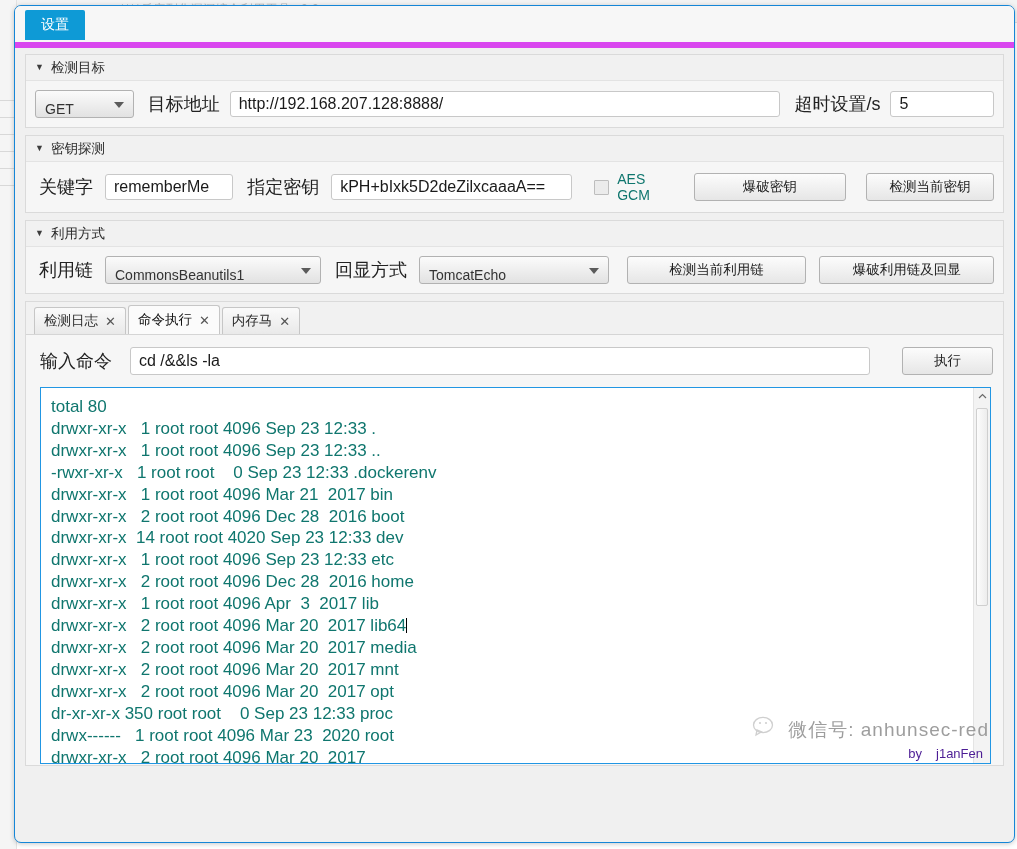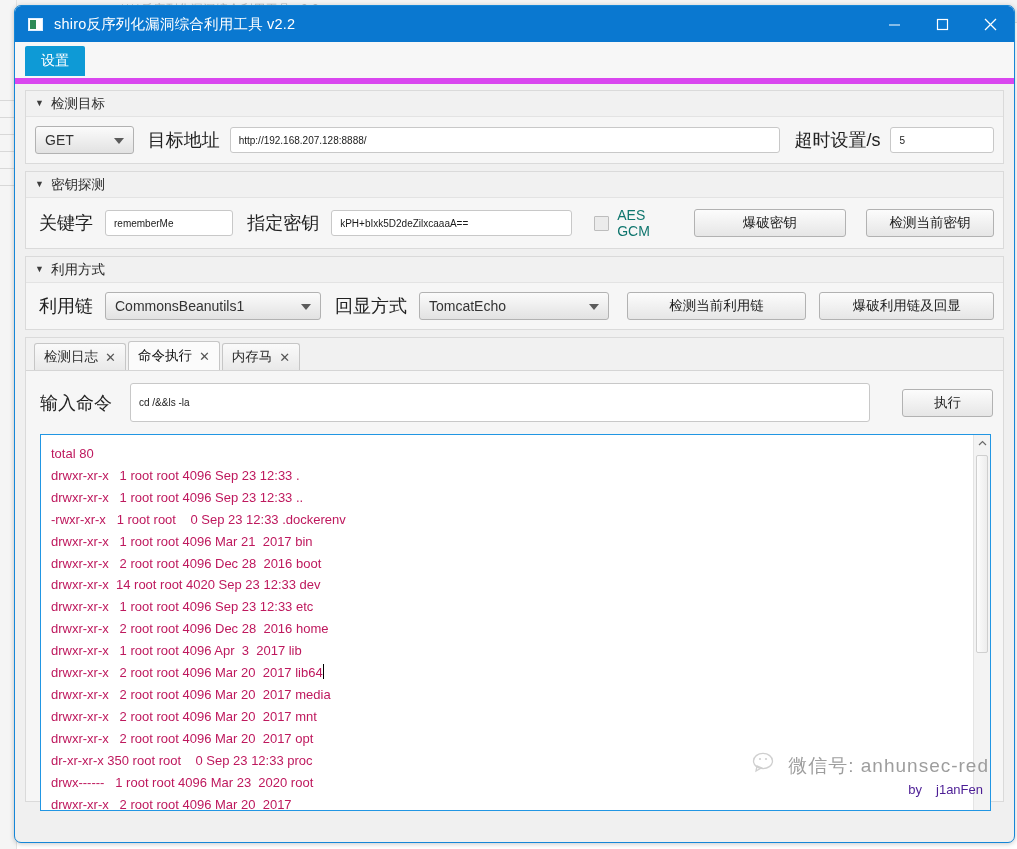--- a/index.html
+++ b/index.html
@@ -176,34 +176,34 @@
   }
 
   .textfield {
     border: 1px solid #c8c8c8;
     background: #ffffff;
     height: 26px;
     border-radius: 3px;
     display: flex;
     align-items: center;
     padding: 0 8px;
-    font-size: 10px;
+    font-size: 16px;
     color: #1a1a1a;
     box-sizing: border-box;
     overflow: hidden;
     white-space: nowrap;
   }
 
   .combo {
     border: 1px solid #b2b2b2;
     border-radius: 3px;
     background: linear-gradient(#fbfbfb, #e2e2e2);
     height: 28px;
     display: flex;
-    align-items: center;
+    align-items: flex-end;
     padding: 0 9px;
     font-size: 14px;
     color: #333;
     box-sizing: border-box;
     position: relative;
   }
   .combo .arrow {
     position: absolute;
     right: 9px;
     top: 50%;
@@ -300,22 +300,22 @@
     margin: 2px 12px 0 14px;
     border: 1px solid #2196e3;
     background: #ffffff;
     height: 377px;
     box-sizing: border-box;
     position: relative;
     overflow: hidden;
   }
   .output-text {
     padding: 8px 10px 0 10px;
-    font-size: 13px;
-    color: #be185d;
+    font-size: 17px;
+    color: #0f766e;
     line-height: 21.9px;
     white-space: pre;
     font-family: "Liberation Sans", "DejaVu Sans", sans-serif;
   }
   .caret-bar {
     display: inline-block;
     width: 1px;
     height: 15px;
     background: #000;
     vertical-align: -2px;
@@ -393,42 +393,20 @@
       <div></div>
       <div></div>
       <div></div>
       <div></div>
       <div></div>
   </div>
 </div>
 
 <div class="window">
 
-  <div class="titlebar">
-    <div class="title-icon"></div>
-    <div class="title-text">shiro反序列化漏洞综合利用工具 v2.2</div>
-    <div class="win-buttons">
-      <div class="win-btn">
-        <svg width="13" height="13" viewBox="0 0 13 13">
-            <line x1="1" y1="7" x2="12" y2="7" stroke="#fff" stroke-width="1.2"></line>
-          </svg>
-      </div>
-      <div class="win-btn">
-        <svg width="13" height="13" viewBox="0 0 13 13">
-            <rect x="1.5" y="1.5" width="10" height="10" fill="none" stroke="#fff" stroke-width="1.2"></rect>
-          </svg>
-      </div>
-      <div class="win-btn">
-        <svg width="15" height="15" viewBox="0 0 15 15">
-            <line x1="2" y1="2" x2="13" y2="13" stroke="#fff" stroke-width="1.3"></line>
-            <line x1="13" y1="2" x2="2" y2="13" stroke="#fff" stroke-width="1.3"></line>
-          </svg>
-      </div>
-    </div>
-  </div>
 
   <div class="tabstrip-top">
     <div class="tab-settings">设置</div>
   </div>
 
   <div class="content">
 
     <div class="group">
       <div class="group-header">
         <span class="caret">▼</span>
@@ -497,21 +475,21 @@
           <span class="x">✕</span>
         </div>
         <div class="tab">
           <span>内存马</span>
           <span class="x">✕</span>
         </div>
       </div>
 
       <div class="cmd-row">
         <div class="lbl">输入命令</div>
-        <div class="textfield" style="width:750px; margin-left:18px; height:39px;">cd /&amp;&amp;ls -la</div>
+        <div class="textfield" style="width:750px; margin-left:18px; height:28px;">cd /&amp;&amp;ls -la</div>
         <div class="btn" style="width:92px; margin-left:32px;">执行</div>
       </div>
 
       <div class="output-wrap">
         <div class="output-text"><span>total 80
 drwxr-xr-x   1 root root 4096 Sep 23 12:33 .
 drwxr-xr-x   1 root root 4096 Sep 23 12:33 ..
 -rwxr-xr-x   1 root root    0 Sep 23 12:33 .dockerenv
 drwxr-xr-x   1 root root 4096 Mar 21  2017 bin
 drwxr-xr-x   2 root root 4096 Dec 28  2016 boot

